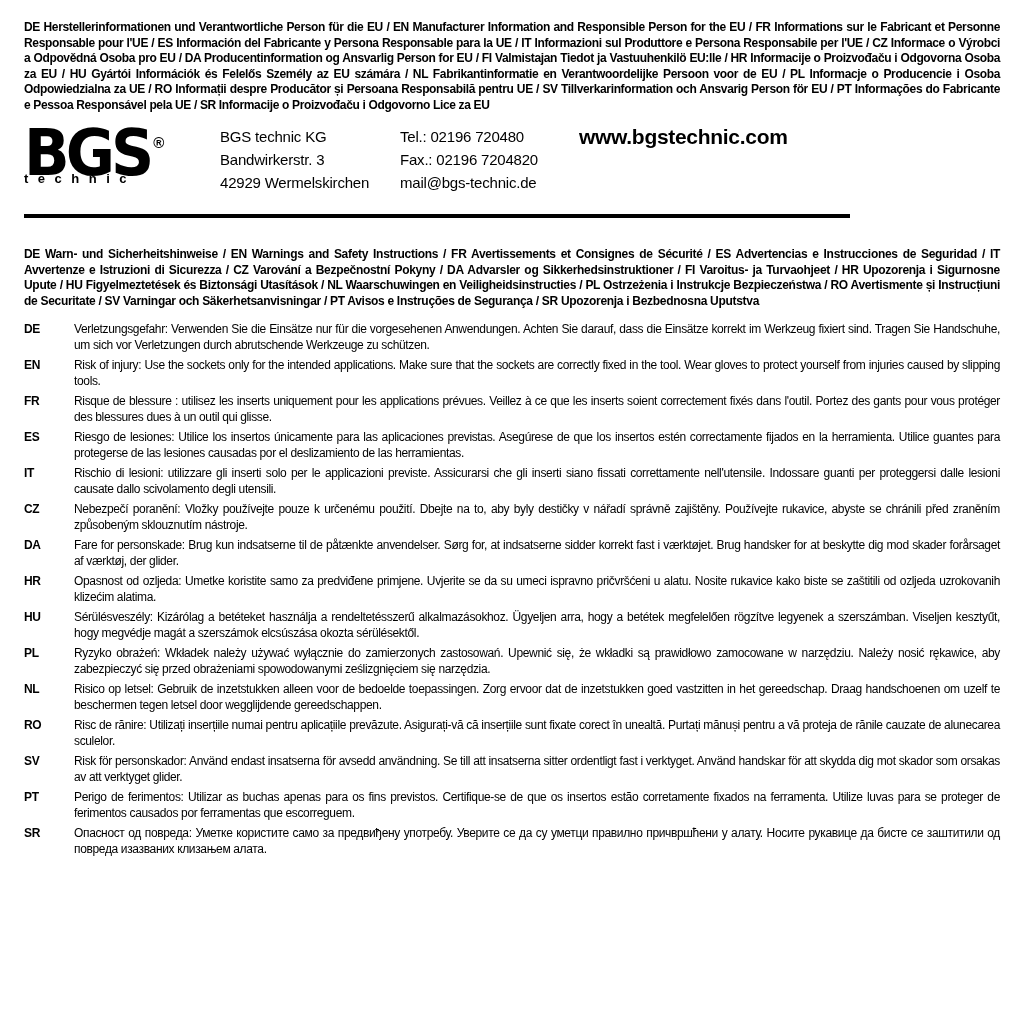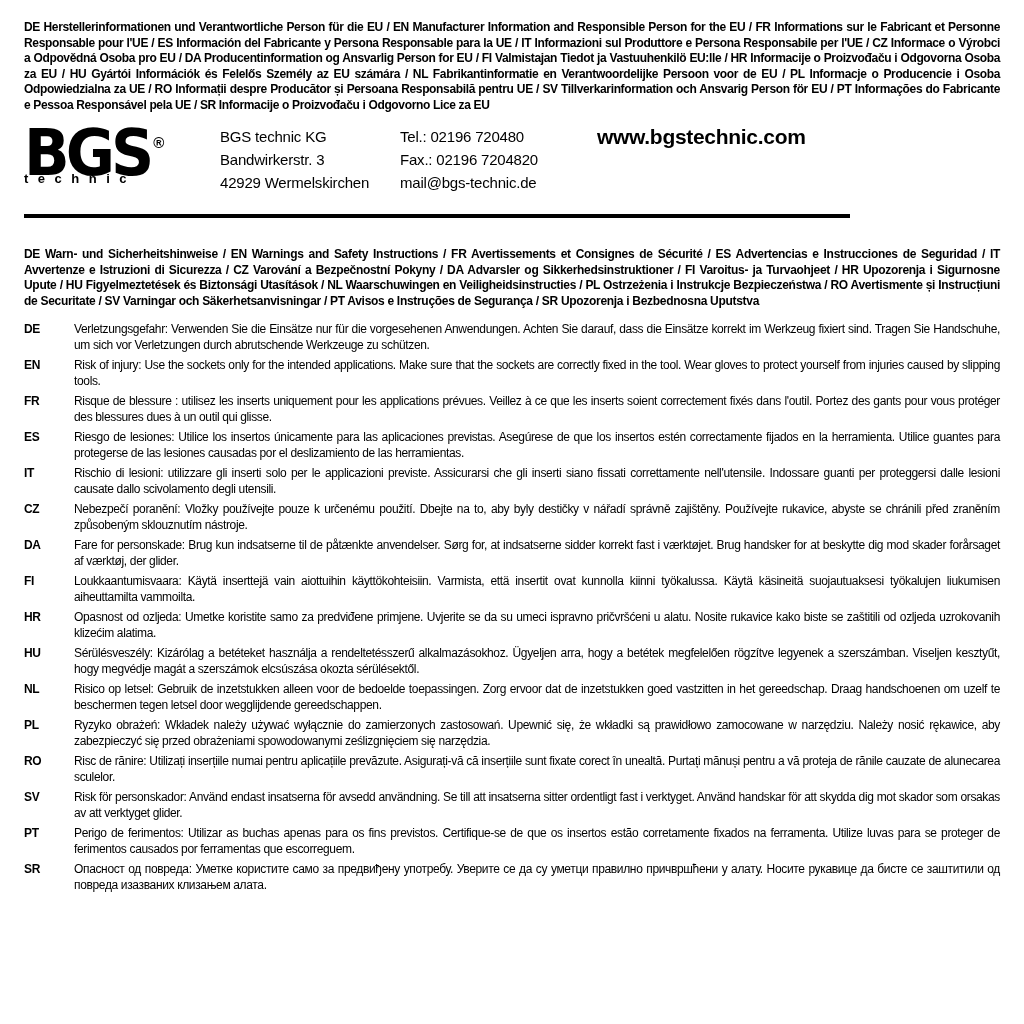--- a/index.html
+++ b/index.html
@@ -31,21 +31,21 @@
   }
   .logo-reg { font-size:15px; font-weight:bold; vertical-align:28px; margin-left:3px; }
   .logo-technic {
     font-size:13px; font-weight:bold; letter-spacing:9.5px;
     margin-top:-13px; white-space:nowrap;
   }
 
   .addr, .contact { font-size:15px; line-height:23px; letter-spacing:-0.2px; white-space:nowrap; }
   .addr { width:180px; }
   .contact { width:175px; }
-  .website { font-size:21px; font-weight:bold; letter-spacing:-0.3px; margin-left:22px; padding-bottom:2px; white-space:nowrap; }
+  .website { font-size:21px; font-weight:bold; letter-spacing:-0.3px; margin-left:4px; padding-bottom:2px; white-space:nowrap; }
 
   .rule { height:4px; background:#000; margin-top:11px; }
 
   
   .safety-heading {
     margin-top:29px;
     font-size:12px; font-weight:bold; line-height:15.5px;
     letter-spacing:-0.3px; text-align:justify;
   }
 
@@ -121,43 +121,39 @@
   <div class="entry">
     <span class="entry-code">CZ</span>
     <p class="entry-text">Nebezpečí poranění: Vložky používejte pouze k určenému použití. Dbejte na to, aby byly destičky v nářadí správně zajištěny. Používejte rukavice, abyste se chránili před zraněním způsobeným sklouznutím nástroje.</p>
   </div>
 
   <div class="entry">
     <span class="entry-code">DA</span>
     <p class="entry-text">Fare for personskade: Brug kun indsatserne til de påtænkte anvendelser. Sørg for, at indsatserne sidder korrekt fast i værktøjet. Brug handsker for at beskytte dig mod skader forårsaget af værktøj, der glider.</p>
   </div>
 
-  <div class="entry">
-    <span class="entry-code">FI</span>
-    <p class="entry-text">Loukkaantumisvaara: Käytä inserttejä vain aiottuihin käyttökohteisiin. Varmista, että insertit ovat kunnolla kiinni työkalussa. Käytä käsineitä suojautuaksesi työkalujen liukumisen aiheuttamilta vammoilta.</p>
-  </div>
 
   <div class="entry">
     <span class="entry-code">HR</span>
     <p class="entry-text">Opasnost od ozljeda: Umetke koristite samo za predviđene primjene. Uvjerite se da su umeci ispravno pričvršćeni u alatu. Nosite rukavice kako biste se zaštitili od ozljeda uzrokovanih klizećim alatima.</p>
   </div>
 
   <div class="entry">
     <span class="entry-code">HU</span>
     <p class="entry-text">Sérülésveszély: Kizárólag a betéteket használja a rendeltetésszerű alkalmazásokhoz. Ügyeljen arra, hogy a betétek megfelelően rögzítve legyenek a szerszámban. Viseljen kesztyűt, hogy megvédje magát a szerszámok elcsúszása okozta sérülésektől.</p>
   </div>
 
   <div class="entry">
-    <span class="entry-code">NL</span>
-    <p class="entry-text">Risico op letsel: Gebruik de inzetstukken alleen voor de bedoelde toepassingen. Zorg ervoor dat de inzetstukken goed vastzitten in het gereedschap. Draag handschoenen om uzelf te beschermen tegen letsel door wegglijdende gereedschappen.</p>
+    <span class="entry-code">PL</span>
+    <p class="entry-text">Ryzyko obrażeń: Wkładek należy używać wyłącznie do zamierzonych zastosowań. Upewnić się, że wkładki są prawidłowo zamocowane w narzędziu. Należy nosić rękawice, aby zabezpieczyć się przed obrażeniami spowodowanymi ześlizgnięciem się narzędzia.</p>
   </div>
 
   <div class="entry">
-    <span class="entry-code">PL</span>
-    <p class="entry-text">Ryzyko obrażeń: Wkładek należy używać wyłącznie do zamierzonych zastosowań. Upewnić się, że wkładki są prawidłowo zamocowane w narzędziu. Należy nosić rękawice, aby zabezpieczyć się przed obrażeniami spowodowanymi ześlizgnięciem się narzędzia.</p>
+    <span class="entry-code">NL</span>
+    <p class="entry-text">Risico op letsel: Gebruik de inzetstukken alleen voor de bedoelde toepassingen. Zorg ervoor dat de inzetstukken goed vastzitten in het gereedschap. Draag handschoenen om uzelf te beschermen tegen letsel door wegglijdende gereedschappen.</p>
   </div>
 
   <div class="entry">
     <span class="entry-code">RO</span>
     <p class="entry-text">Risc de rănire: Utilizați inserțiile numai pentru aplicațiile prevăzute. Asigurați-vă că inserțiile sunt fixate corect în unealtă. Purtați mănuși pentru a vă proteja de rănile cauzate de alunecarea sculelor.</p>
   </div>
 
   <div class="entry">
     <span class="entry-code">SV</span>
     <p class="entry-text">Risk för personskador: Använd endast insatserna för avsedd användning. Se till att insatserna sitter ordentligt fast i verktyget. Använd handskar för att skydda dig mot skador som orsakas av att verktyget glider.</p>

